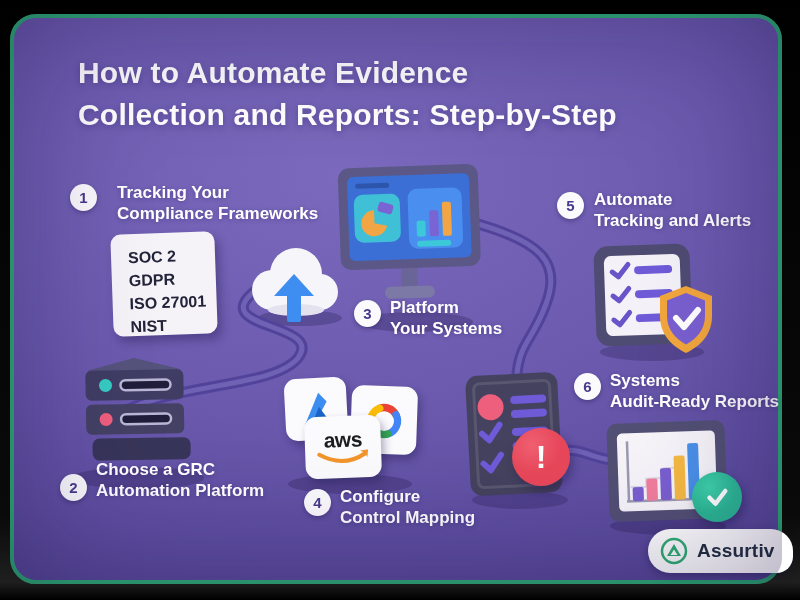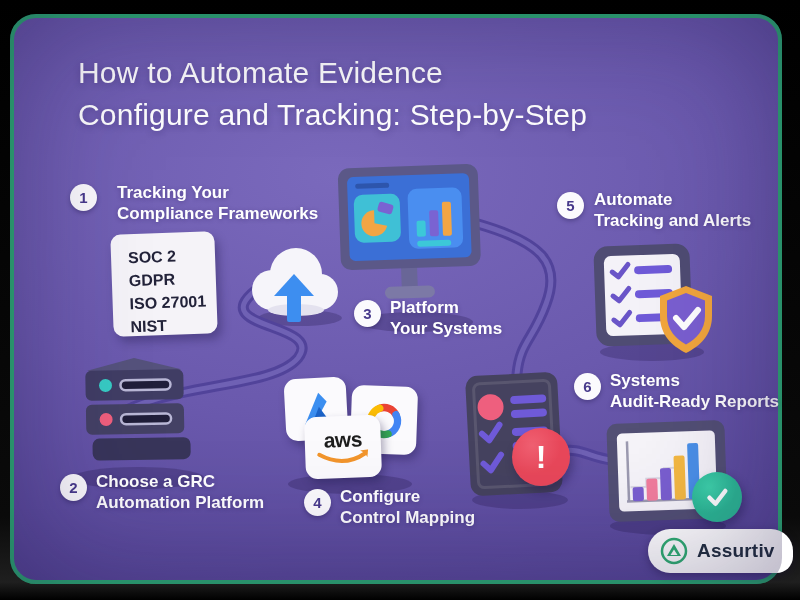--- a/index.html
+++ b/index.html
@@ -5,21 +5,21 @@
   html,body{margin:0;padding:0;background:#000;}
   .canvas{position:relative;width:800px;height:600px;overflow:hidden;
     background:linear-gradient(180deg,#000 0%,#0a0a0a 86%,#1f1f1f 97%,#000 100%);
     font-family:"Liberation Sans","DejaVu Sans",sans-serif;}
   .board{position:absolute;left:10px;top:14px;width:772px;height:570px;
     border-radius:26px;border:4px solid #2cae74;box-sizing:border-box;
     background:radial-gradient(120% 95% at 42% 28%, #7a69bc 0%, #6a59ad 45%, #5b4b9d 75%, #4e4090 100%);}
   .vignette{position:absolute;left:10px;top:14px;width:772px;height:570px;border-radius:26px;
     box-shadow:inset 0 0 130px rgba(28,17,68,.38);pointer-events:none;z-index:9;}
   .title{position:absolute;left:78px;top:52px;width:660px;margin:0;z-index:3;
-    font-size:30px;line-height:42px;font-weight:normal;color:#fff;letter-spacing:.2px;
+    font-size:30px;line-height:42px;font-weight:bold;color:#fff;letter-spacing:.2px;
     text-shadow:0 2px 6px rgba(40,25,90,.35);}
   .cables{position:absolute;left:0;top:0;z-index:1;pointer-events:none;}
   .num{position:absolute;width:27px;height:27px;border-radius:50%;background:#fbfafd;
     color:#483a8c;font-weight:bold;font-size:15px;display:flex;align-items:center;justify-content:center;
     box-shadow:0 2px 4px rgba(30,20,70,.35);z-index:3;}
   .lbl{position:absolute;color:#fff;font-weight:bold;font-size:17px;line-height:21px;z-index:3;
     text-shadow:0 1px 4px rgba(40,25,90,.35);}
   .art{position:absolute;z-index:2;}
   .soc-card{position:absolute;left:112px;top:233px;width:104px;height:102px;z-index:2;
     background:#f5f3f8;border-radius:10px;transform:rotate(-2deg);
@@ -61,33 +61,33 @@
       <path d="M256,290 C205,330 325,322 298,358 C270,392 150,380 100,428" stroke="#6f61b4" stroke-width="5"></path>
       <path d="M478,224 C540,242 562,262 546,304 C533,340 520,342 517,374" stroke="#51439a" stroke-width="11"></path>
       <path d="M478,224 C540,242 562,262 546,304 C533,340 520,342 517,374" stroke="#6f61b4" stroke-width="5"></path>
       <path d="M558,452 C580,446 590,458 612,460" stroke="#51439a" stroke-width="11"></path>
       <path d="M558,452 C580,446 590,458 612,460" stroke="#6f61b4" stroke-width="5"></path>
     </g>
   </svg>
 
   <h1 class="title">
     <span>How to Automate Evidence</span><br>
-    <span>Configure and Tracking: Step-by-Step</span>
+    <span>Collection and Reports: Step-by-Step</span>
   </h1>
 
   <div class="num" style="left:70px;top:184px">1</div>
   <div class="num" style="left:60px;top:474px">2</div>
   <div class="num" style="left:354px;top:300px">3</div>
   <div class="num" style="left:304px;top:489px">4</div>
   <div class="num" style="left:557px;top:192px">5</div>
   <div class="num" style="left:574px;top:373px">6</div>
 
   <div class="lbl" style="left:117px;top:182px">
     <span>Tracking Your</span><br><span>Compliance Frameworks</span></div>
-  <div class="lbl" style="left:96px;top:471px">
+  <div class="lbl" style="left:96px;top:459px">
     <span>Choose a GRC</span><br><span>Automation Platform</span></div>
   <div class="lbl" style="left:390px;top:297px">
     <span>Platform</span><br><span>Your Systems</span></div>
   <div class="lbl" style="left:594px;top:189px">
     <span>Automate</span><br><span>Tracking and Alerts</span></div>
   <div class="lbl" style="left:340px;top:486px">
     <span>Configure</span><br><span>Control Mapping</span></div>
   <div class="lbl" style="left:610px;top:370px">
     <span>Systems</span><br><span>Audit-Ready Reports</span></div>
 

